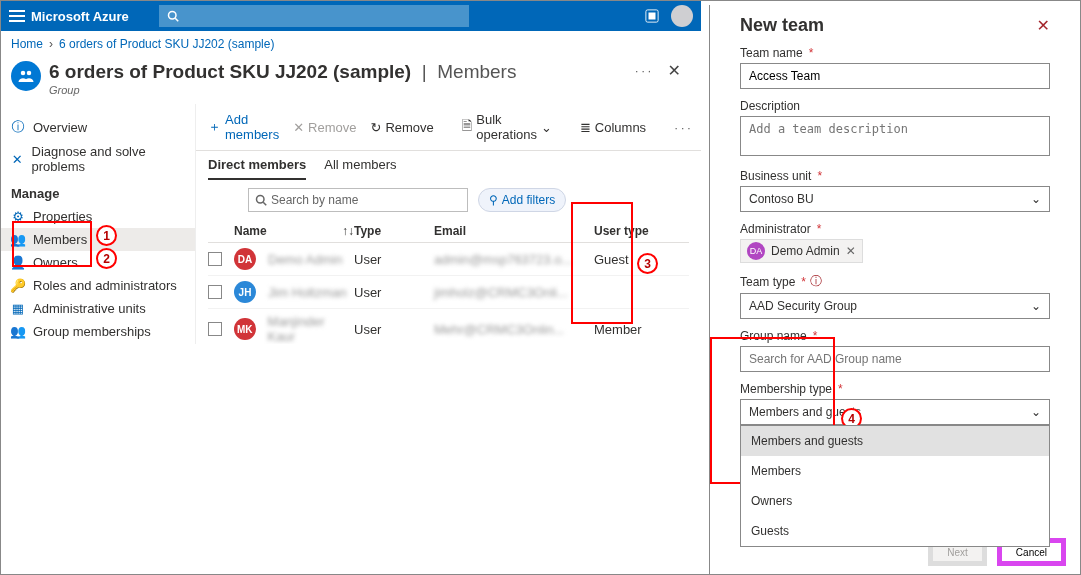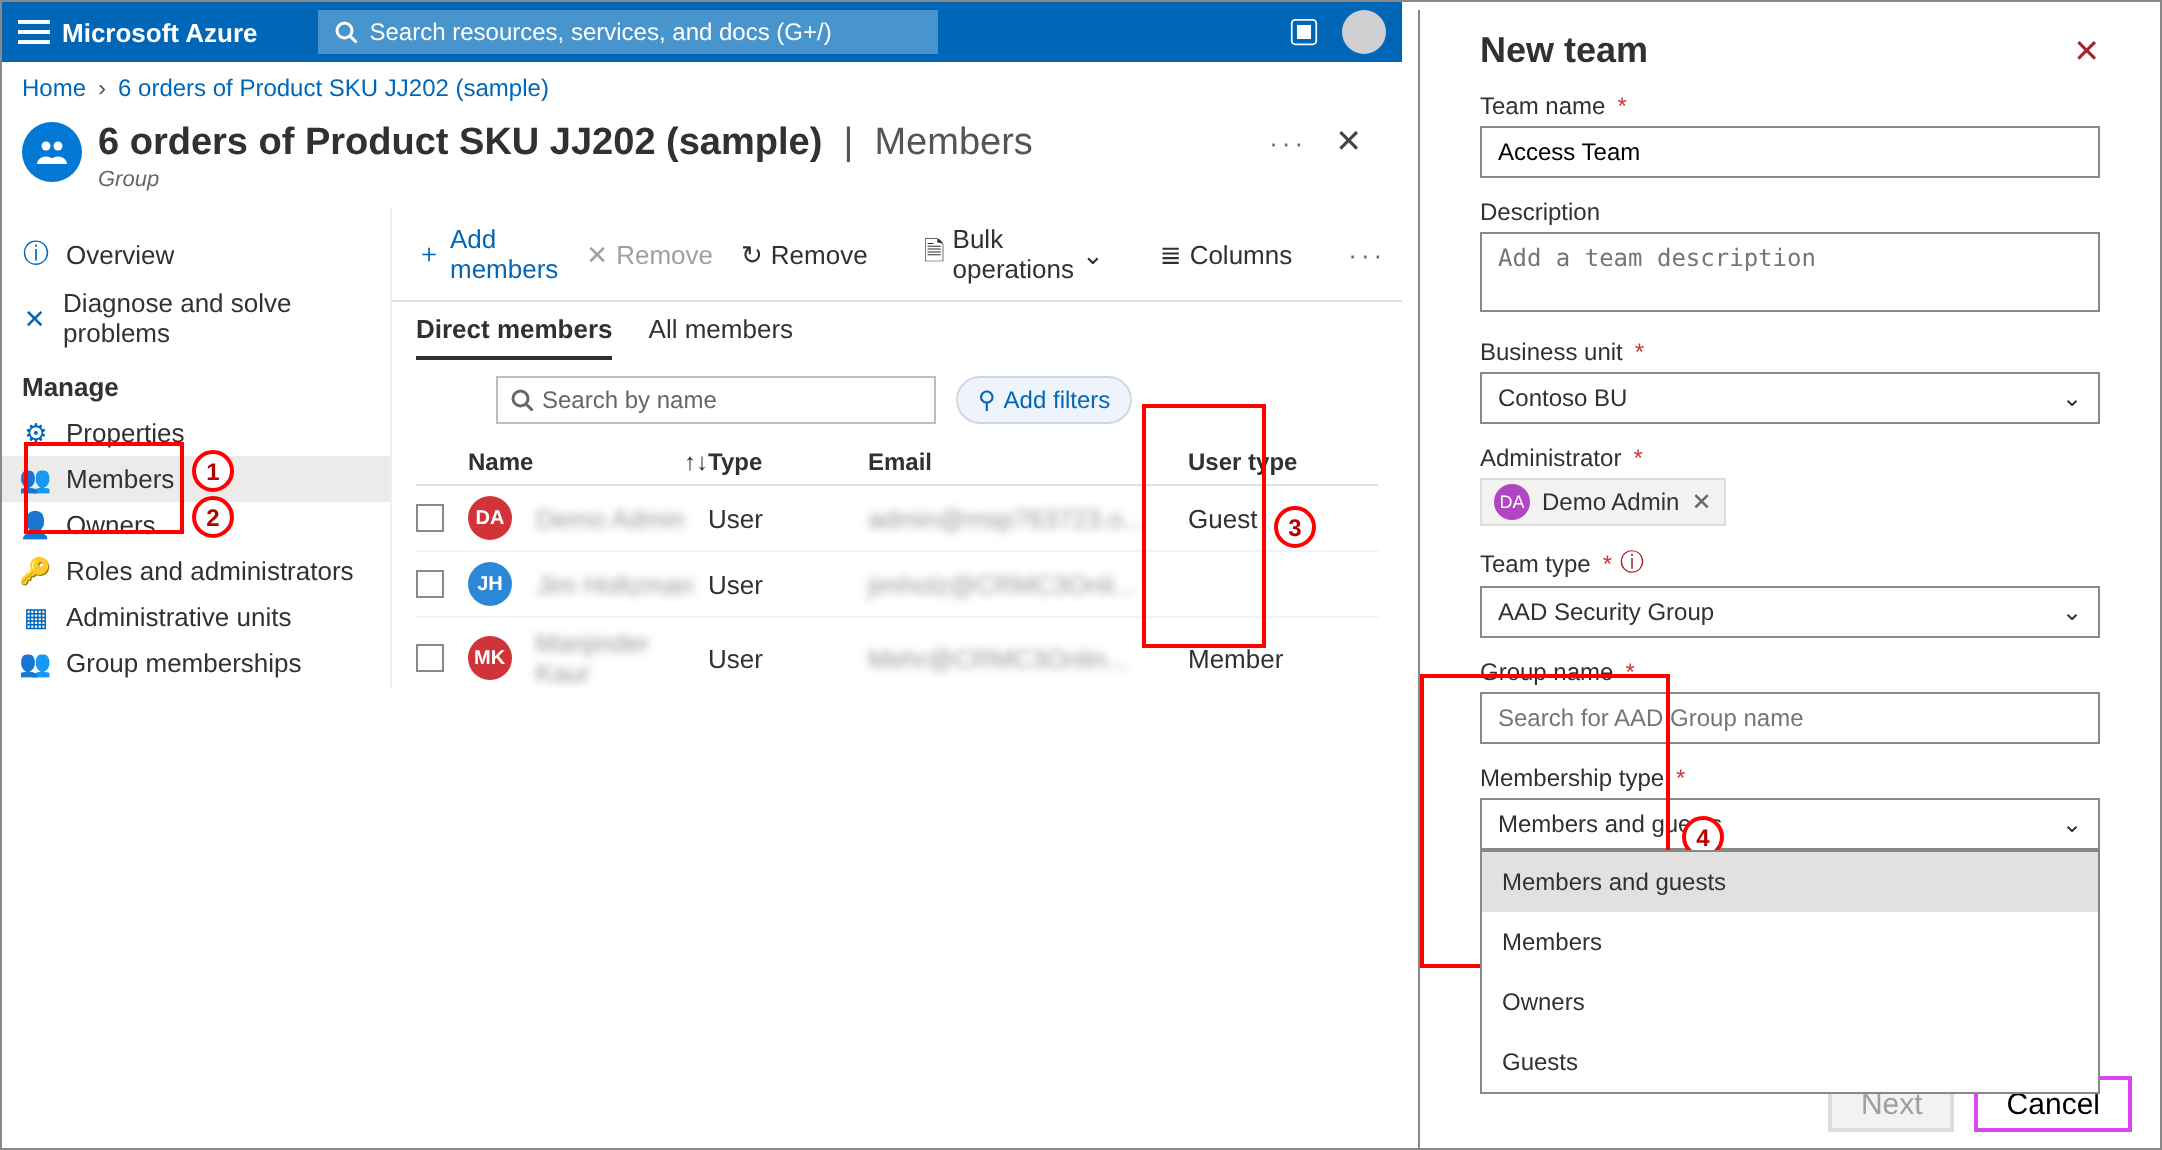--- a/index.html
+++ b/index.html
@@ -63,41 +63,40 @@
   textarea.text-input { height:40px; padding:5px 8px; resize:none; }
   .select-input { width:100%; height:26px; border:1.4px solid #888; padding:0 8px; font-size:12px; display:flex; align-items:center; justify-content:space-between; color:#323130;}
   .select-input.open { position:relative; }
   .admin-chip { display:inline-flex; align-items:center; gap:6px; background:#f3f2f1; border:1px solid #ddd; padding:2px 6px; font-size:12px;}
   .admin-chip .mini { width:18px; height:18px; border-radius:50%; background:#b146c2; color:#fff; font-size:9px; display:inline-flex; align-items:center; justify-content:center;}
   .info-dot { color:#a4262c; font-size:12px; }
   .dropdown-list { position:absolute; top:25px; left:-1px; width: calc(100% + 2px); border:1px solid #888; background:#fff; z-index:5;}
   .dropdown-list .opt { padding:8px 10px; font-size:12px; cursor:pointer; }
   .dropdown-list .opt.selected { background:#e1e1e1; }
   .panel-footer { position:absolute; bottom:12px; right:14px; display:flex; gap:10px; }
-  .btn { height:28px; padding:0 14px; border:2px solid #d946ef; background:#fff; font-size:15px; cursor:pointer;margin-top:17px; }
+  .btn { height:28px; padding:0 14px; border:5px solid #d946ef; background:#fff; font-size:10px; cursor:pointer;margin-top:17px; }
   .btn.disabled { background:#f3f2f1; color:#a19f9d; border-color:#ddd; }
 </style>
 </head>
 <body>
 
 <div class="azure-portal">
 
   <div class="topbar">
     <svg width="16" height="16" viewBox="0 0 16 16" fill="#fff">
         <rect y="2" width="16" height="2"></rect>
         <rect y="7" width="16" height="2"></rect>
         <rect y="12" width="16" height="2"></rect>
       </svg>
     <span class="brand">Microsoft Azure</span>
     <div class="searchbox">
       <svg width="12" height="12" viewBox="0 0 16 16" fill="none" stroke="#fff" stroke-width="2">
           <circle cx="7" cy="7" r="5"></circle>
           <line x1="11" y1="11" x2="15" y2="15"></line>
         </svg>
-      <span>Search resources, services, and docs (G+/)</span>
     </div>
     <div class="topbar-right">
       <svg width="14" height="14" viewBox="0 0 16 16" fill="#fff">
           <rect x="1" y="1" width="14" height="14" rx="2" fill="none" stroke="#fff"></rect>
           <rect x="4" y="4" width="8" height="8" fill="#fff"></rect>
         </svg>
       <div class="avatar-circle"></div>
     </div>
   </div>
 

